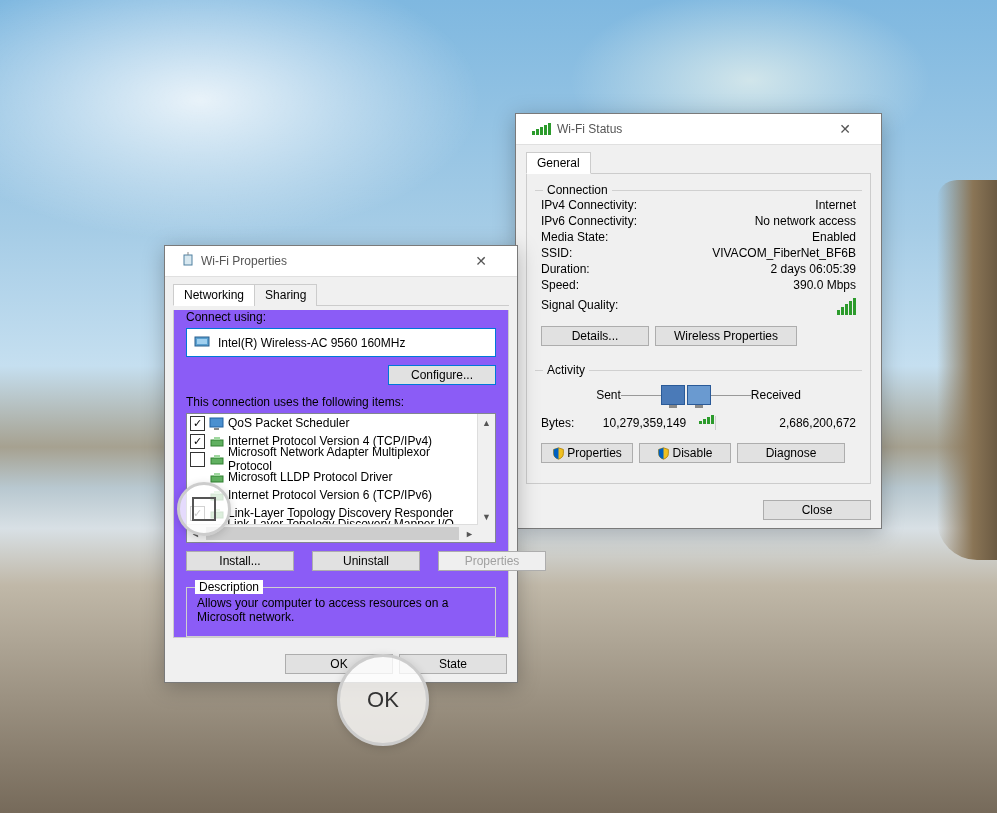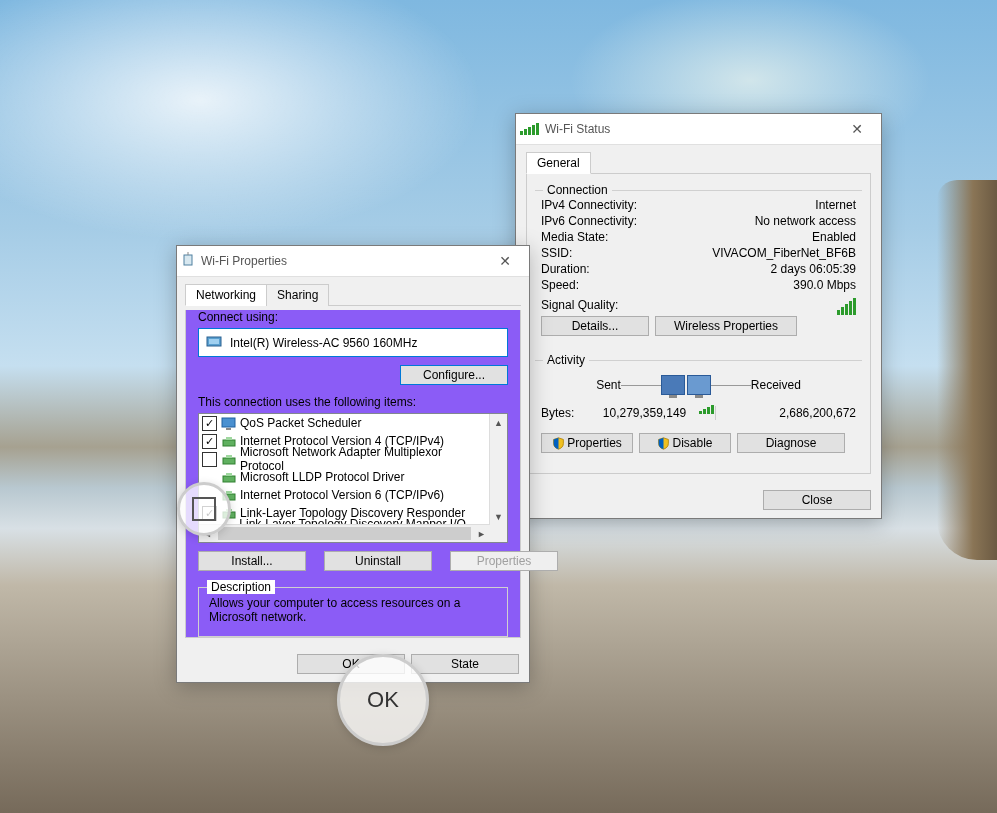--- a/index.html
+++ b/index.html
@@ -1,20 +1,20 @@
 <!DOCTYPE html>
 <html><head>
 <meta charset="utf-8">
 <style>
 html,body{margin:0;padding:0;width:997px;height:813px;font-family:"Segoe UI",Tahoma,sans-serif;font-size:12px;color:#000;overflow:hidden}
 body{background:linear-gradient(180deg,#7fb8e0 0%,#a5cce6 28%,#c5dff0 45%,#a6a190 55%,#b8c8d0 60%,#d8e0e5 65%,#c0b8a8 72%,#766a5a 100%);position:relative}
 .sky-overlay{position:absolute;top:0;left:0;right:0;height:55%;background:radial-gradient(ellipse 400px 200px at 200px 100px,rgba(255,255,255,.8) 0%,transparent 70%),radial-gradient(ellipse 300px 150px at 750px 80px,rgba(255,255,240,.6) 0%,transparent 60%)}
 .cliff{position:absolute;right:0;top:180px;width:60px;height:380px;background:linear-gradient(270deg,#6b5a42 0%,#8a7556 40%,transparent 100%);border-radius:20px 0 0 40px}
 .window{position:absolute;background:#f0f0f0;border:1px solid #7a7a7a;box-shadow:0 4px 20px rgba(0,0,0,.25)}
-.titlebar{height:30px;background:#fff;display:flex;align-items:center;padding:0 4px;border-bottom:1px solid #e0e0e0}
+.titlebar{height:30px;background:#fff;display:flex;align-items:center;padding:0 16px;border-bottom:1px solid #e0e0e0}
 .titlebar .title{flex:1;font-size:12px;color:#555;margin-left:6px}
 .titlebar .close{width:40px;text-align:center;font-size:14px;color:#555;cursor:default}
 .tabs{display:flex;margin:6px 8px 0;border-bottom:1px solid #ccc}
 .tab{padding:3px 10px;font-size:12px;background:#f0f0f0;border:1px solid #ccc;border-bottom:none;margin-right:-1px;position:relative;top:1px;cursor:default}
 .tab.active{background:#fff;border-bottom:1px solid #fff}
 .tab-content{background:#8b5cf6;margin:0 8px 8px;border:1px solid #ccc;border-top:none;padding:0 12px}
 .field-label{font-size:12px;margin:4px 0}
 .adapter-box{border:1px solid #0078d7;padding:5px 7px;display:flex;align-items:center;background:#fff}
 .btn{background:#e1e1e1;border:1px solid #adadad;padding:2px 10px;font-size:12px;min-width:70px;text-align:center;cursor:default;display:inline-block}
 .btn.wide{min-width:86px}
@@ -101,21 +101,21 @@
       <div class="kv" style="margin-top:4px">
           <span>Signal Quality:</span>
         <span class="signal">
             <span style="height:5px"></span>
             <span style="height:8px"></span>
             <span style="height:11px"></span>
             <span style="height:14px"></span>
             <span style="height:17px"></span>
           </span>
       </div>
-      <div style="margin-top:0;display:flex;gap:6px">
+      <div style="margin-top:10px;display:flex;gap:6px">
         <span class="btn wide">Details...</span>
         <span class="btn" style="min-width:120px">Wireless Properties</span>
       </div>
     </div>
     <div class="fieldset" style="background:#f0f0f0;border:none;border-top:1px solid #d0d0d0;margin:14px 4px 4px;padding:6px 6px 10px">
       <div class="fieldset-legend">Activity</div>
       <div class="activity">
         <span>Sent</span>
         <span class="line"></span>
         <span class="monitors">
@@ -148,21 +148,21 @@
             </svg><span>Disable</span></span>
         <span class="btn wide">Diagnose</span>
       </div>
     </div>
   </div>
   <div class="bottom-buttons">
     <span class="btn wide">Close</span>
   </div>
 </div>
 
-<div class="window" style="left:176px;top:245px;width:352px;">
+<div class="window" style="left:164px;top:245px;width:352px;">
   <div class="titlebar">
     <span>
       <svg width="14" height="16" viewBox="0 0 14 16">
           <rect x="3" y="3" width="8" height="10" fill="#d8e8f0" stroke="#5080a0"></rect>
           <line x1="7" y1="0" x2="7" y2="3" stroke="#888"></line>
         </svg>
     </span>
     <span class="title">Wi-Fi Properties</span>
     <span class="close">✕</span>
   </div>

